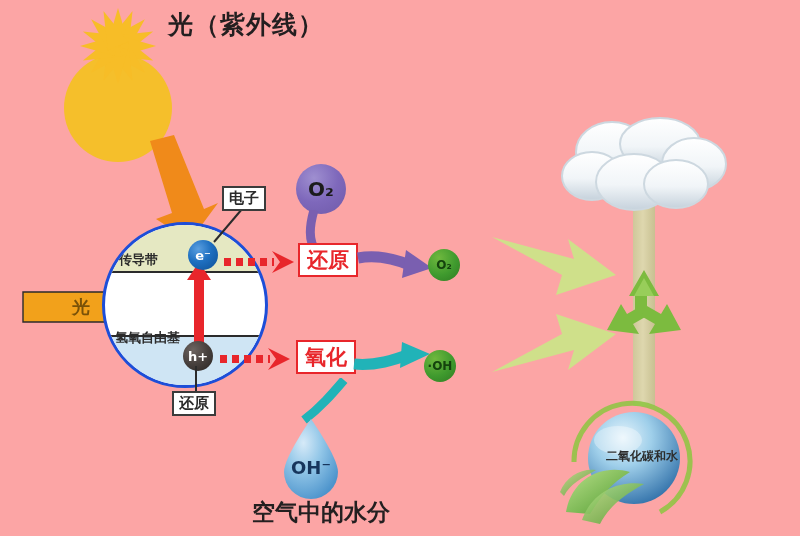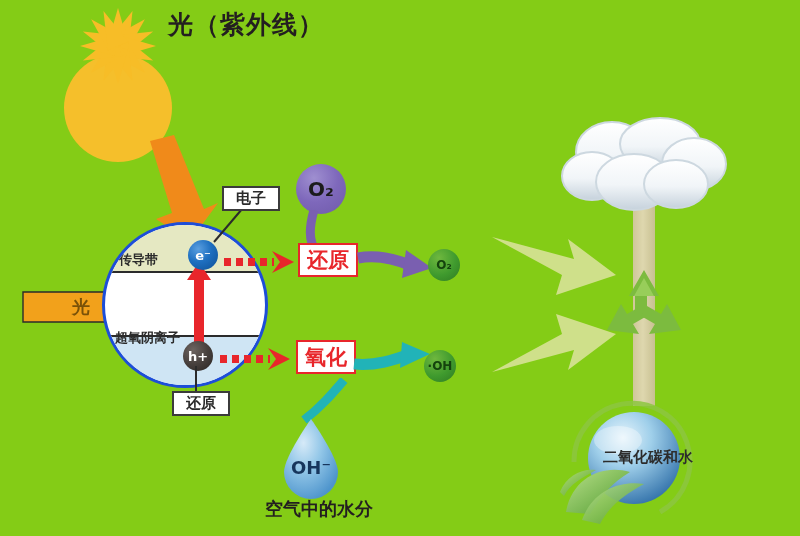--- a/index.html
+++ b/index.html
@@ -1,31 +1,31 @@
 <!DOCTYPE html>
 <html><head>
 <meta charset="utf-8">
 <style>
   html,body{margin:0;padding:0;background:#ffffff;}
   body{width:800px;height:536px;overflow:hidden;font-family:"DejaVu Sans","Liberation Sans",sans-serif;}
-  #stage{position:relative;width:800px;height:536px;background:#84cc16;}
+  #stage{position:relative;width:800px;height:536px;background:#fca5a5;}
   .abs{position:absolute;}
   .cn{font-family:"DejaVu Sans","Liberation Sans",sans-serif;color:#231f20;font-weight:600;}
   .nosel{user-select:none;}
 
   
   #title{left:168px;top:8px;font-size:25px;letter-spacing:1px;}
 
   
   #sun-wrap{left:18px;top:8px;width:200px;height:200px;}
   #sun-core{position:absolute;left:46px;top:46px;width:108px;height:108px;border-radius:50%;background:#f5bf2b;}
   .ray{position:absolute;left:50%;top:50%;width:0;height:0;border-left:11px solid transparent;border-right:11px solid transparent;border-bottom:38px solid #f7bd27;transform-origin:50% 100%;}
 
   
-  .boxlabel{border:2px solid #3b3b3b;background:#fff;color:#2b2b2b;font-size:15px;padding:1px 12px;white-space:nowrap;}
+  .boxlabel{border:2px solid #3b3b3b;background:#fff;color:#2b2b2b;font-size:15px;padding:1px 5px;white-space:nowrap;}
   .redbox{border:2px solid #e8262b;background:#fff;color:#e8262b;font-size:21px;font-weight:700;padding:1px 7px;white-space:nowrap;}
 
   
   #circle{left:102px;top:222px;width:166px;height:166px;border-radius:50%;border:3px solid #1d4ed8;background:#fff;overflow:hidden;box-sizing:border-box;}
   #band-cond{position:absolute;left:0;top:0;width:100%;height:46px;background:#e5e8c2;border-bottom:2px solid #2b2b2b;}
   #band-val{position:absolute;left:0;bottom:0;width:100%;height:48px;background:#cfe5f4;border-top:2px solid #2b2b2b;}
   .bandlabel{position:absolute;font-size:13px;color:#2b2b2b;font-weight:600;}
 
   
   #electron{left:188px;top:240px;width:30px;height:30px;border-radius:50%;
@@ -45,36 +45,36 @@
 
   
   #drop{left:280px;top:417px;width:62px;height:84px;}
   #drop svg{display:block;}
   #drop-text{position:absolute;left:0;top:40px;width:62px;text-align:center;font-size:18px;font-weight:700;color:#17365d;}
 
   
   #t-oxygen{left:265px;top:130px;font-size:21px;}
   #t-superoxide{left:388px;top:205px;font-size:21px;}
   #t-hydroxyl{left:388px;top:389px;font-size:21px;}
-  #t-moisture{left:265px;top:497px;font-size:18px;}
+  #t-moisture{left:252px;top:497px;font-size:23px;}
 
   
   #cloud{left:556px;top:116px;width:180px;height:104px;}
   #cloud-text{position:absolute;left:0;top:41px;width:180px;text-align:center;font-size:16px;color:#3a3a3a;font-weight:600;}
 
   
   #beige-band{left:633px;top:196px;width:22px;height:210px;background:linear-gradient(90deg,#cfc79a,#ded7ae 45%,#c8c091);}
 
   
   #recycle{left:601px;top:268px;width:86px;height:78px;}
   #recycle-text{left:596px;top:297px;width:96px;text-align:center;font-size:15px;color:#2b2b2b;font-weight:700;}
 
   
   #globe{left:552px;top:400px;width:180px;height:130px;}
-  #globe-text{position:absolute;left:16px;top:48px;width:160px;text-align:center;font-size:15px;color:#2c2c2c;font-weight:700;}
+  #globe-text{position:absolute;left:10px;top:48px;width:160px;text-align:center;font-size:12px;color:#2c2c2c;font-weight:700;}
 
   
   .leader{stroke:#2b2b2b;stroke-width:2;fill:none;}
 </style>
 </head>
 <body>
 
 <div id="stage">
 
   <div class="abs cn nosel" id="title">光（紫外线）</div>
@@ -105,21 +105,21 @@
 
   <svg class="abs" style="left:22px;top:282px;" width="128" height="50">
     <polygon points="1,10 96,10 124,25 96,40 1,40" fill="#f2a11b" stroke="#2b2b2b" stroke-width="1.4"></polygon>
   </svg>
   <div class="abs cn nosel" style="left:72px;top:295px;font-size:18px;color:#7a5208;">光</div>
 
   <div class="abs" id="circle">
     <div id="band-cond"></div>
     <div id="band-val"></div>
     <div class="bandlabel" style="left:14px;top:26px;">传导带</div>
-    <div class="bandlabel" style="left:10px;top:104px;">超氧阴离子</div>
+    <div class="bandlabel" style="left:10px;top:104px;">氢氧自由基</div>
   </div>
 
   <svg class="abs" style="left:186px;top:262px;" width="26" height="90">
     <polygon points="8,88 8,18 1,18 13,0 25,18 18,18 18,88" fill="#e8262b"></polygon>
   </svg>
 
   <div class="abs" id="electron">
     <span>e⁻</span>
   </div>
   <div class="abs" id="hole">

